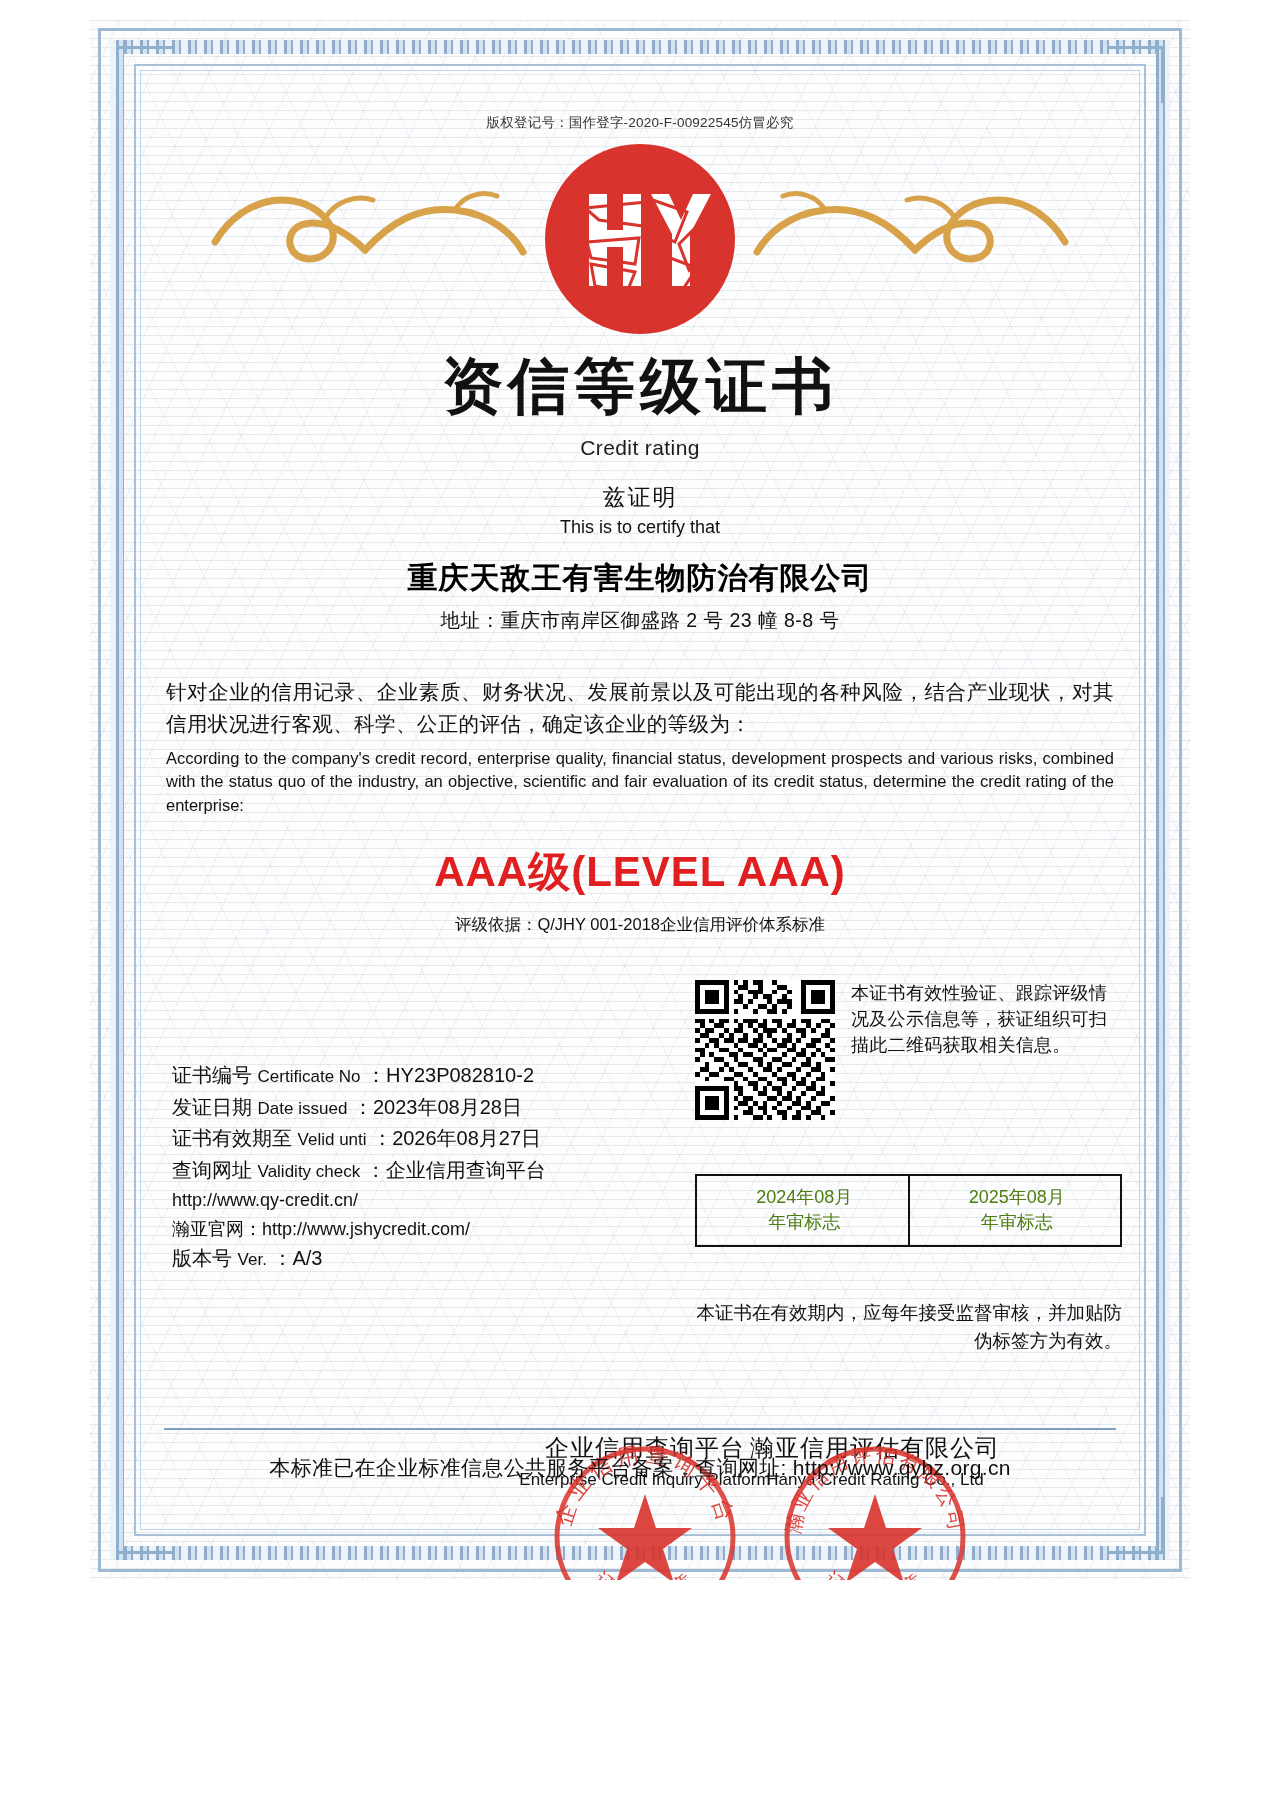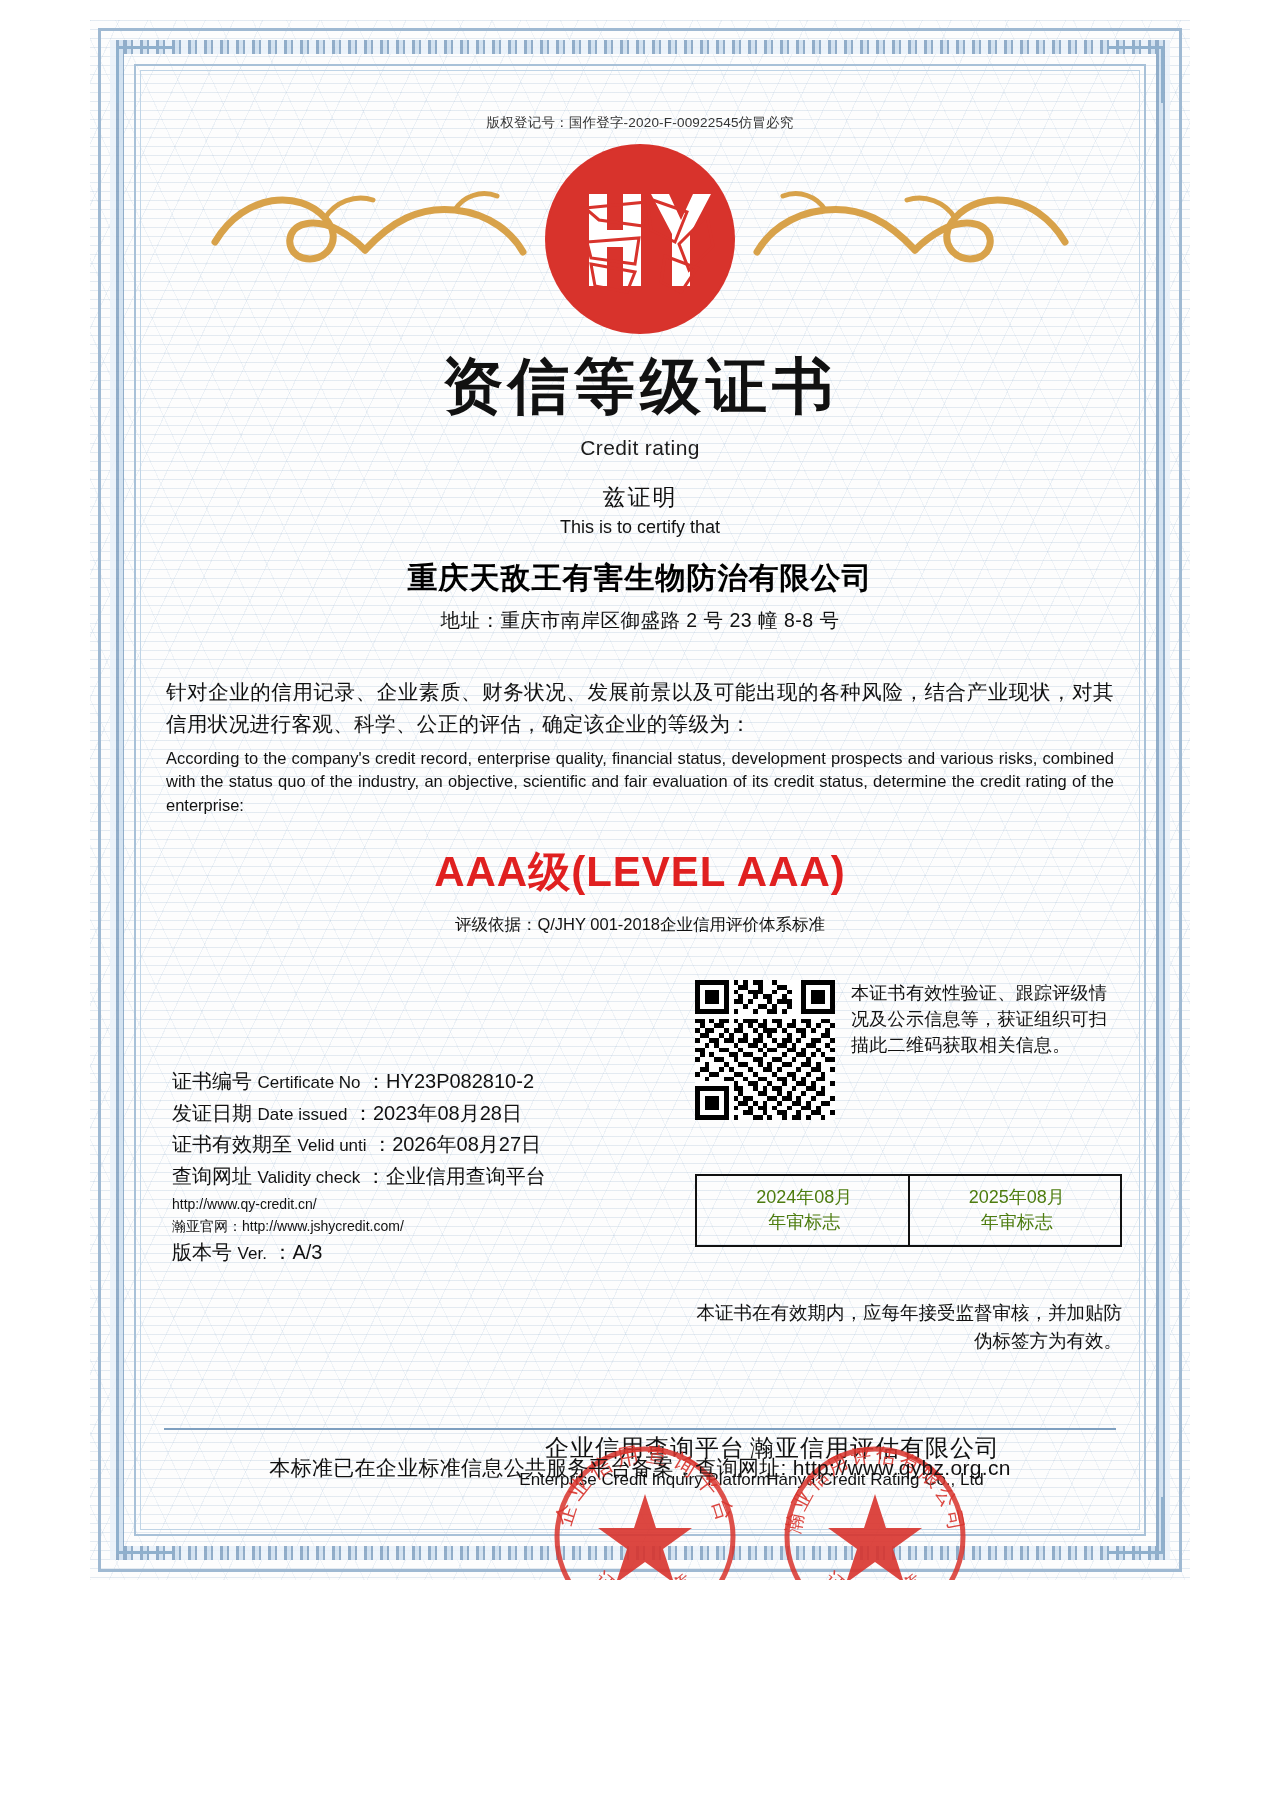--- a/index.html
+++ b/index.html
@@ -254,21 +254,21 @@
   .detail-line {
     font-size: 20px;
     color: #111;
     line-height: 1.58;
     white-space: nowrap;
   }
   .detail-line .en {
     font-size: 17px;
   }
   .detail-line.url {
-    font-size: 14px;
+    font-size: 18px;
   }
 
   .detail-right {
     flex: 1;
     display: flex;
     flex-direction: column;
     padding-right: 8px;
     gap: 40px;
   }
   .qr-row {

